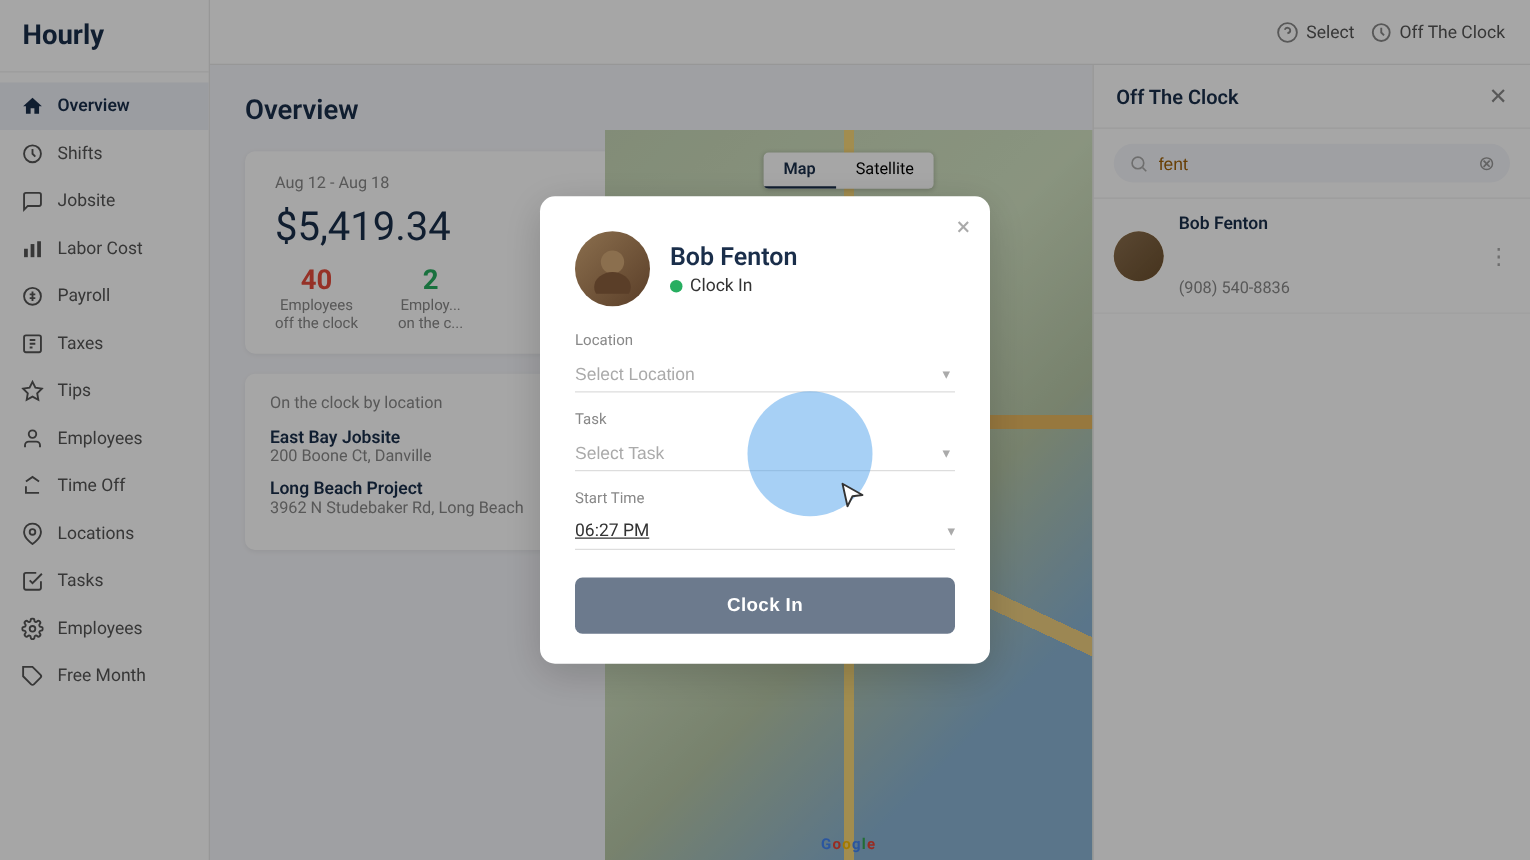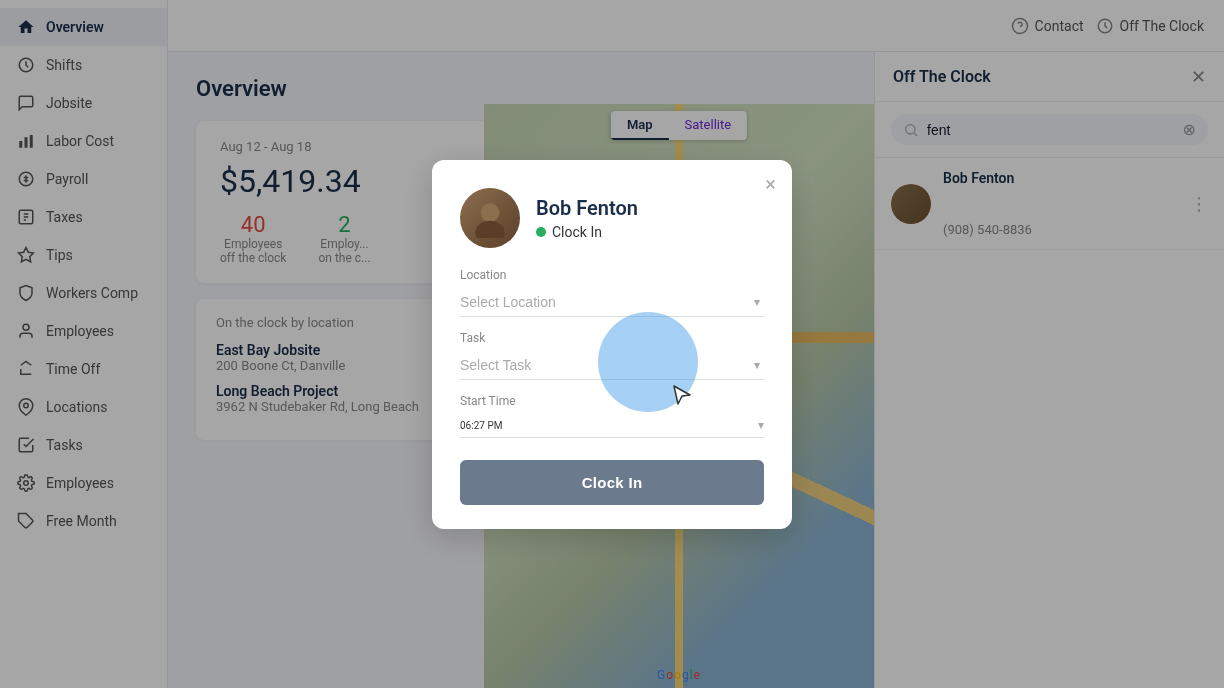--- a/index.html
+++ b/index.html
@@ -64,21 +64,21 @@
       border-radius: 8px;
       padding: 18px 24px;
       margin-bottom: 16px;
       box-shadow: 0 1px 4px rgba(0,0,0,0.06);
     }
     .stats-date { font-size: 13px; color: #888; margin-bottom: 8px; }
     .stats-amount { font-size: 32px; font-weight: 400; color: #1a2e4a; margin-bottom: 12px; }
 
     .stats-row { display: flex; gap: 32px; }
     .stat-block { text-align: center; }
-    .stat-num { font-size: 22px; font-weight: 400; }
+    .stat-num { font-size: 22px; font-weight: 700; }
     .stat-num.red { color: #e74c3c; }
     .stat-num.green { color: #27ae60; }
     .stat-label { font-size: 12px; color: #888; }
 
     .location-section { background: #fff; border-radius: 8px; padding: 16px 20px; box-shadow: 0 1px 4px rgba(0,0,0,0.06); }
     .location-section-title { font-size: 13px; color: #888; margin-bottom: 12px; }
     .location-item { margin-bottom: 10px; }
     .location-name { font-size: 14px; font-weight: 600; color: #1a2e4a; }
     .location-address { font-size: 13px; color: #888; }
 
@@ -89,31 +89,31 @@
       top: 52px;
       bottom: 0;
       width: 390px;
       background: #d8e4c8;
       overflow: hidden;
     }
 
     
     .map-tabs {
       position: absolute;
-      top: 7px;
+      top: 18px;
       left: 50%;
       transform: translateX(-50%);
       display: flex;
       background: #fff;
       border-radius: 4px;
       overflow: hidden;
       box-shadow: 0 1px 4px rgba(0,0,0,0.2);
       z-index: 2;
     }
-    .map-tab { padding: 6px 16px; font-size: 13px; color: #6d28d9; cursor: pointer; }
+    .map-tab { padding: 6px 16px; font-size: 13px; color: #000000; cursor: pointer; }
     .map-tab.active { font-weight: 600; color: #1a2e4a; border-bottom: 2px solid #1a2e4a; }
 
     
     .map-bg {
       width: 100%;
       height: 100%;
       background: linear-gradient(135deg, #c8d8b8 0%, #d4e4c4 40%, #b8c8a8 60%, #8ab4d4 80%);
       position: relative;
     }
     
@@ -125,21 +125,21 @@
         linear-gradient(to right, transparent 49%, #f9d97a 49%, #f9d97a 51%, transparent 51%),
         linear-gradient(to bottom, transparent 39%, #e8b860 39%, #e8b860 41%, transparent 41%),
         linear-gradient(25deg, transparent 45%, #f0d080 45%, #f0d080 47%, transparent 47%);
     }
     .google-label {
       position: absolute;
       bottom: 6px;
       left: 50%;
       transform: translateX(-50%);
       font-size: 12px;
-      font-weight: 400;
+      font-weight: 700;
       color: #555;
       z-index: 2;
       letter-spacing: 1px;
     }
     .google-label span.g { color: #4285f4; }
     .google-label span.o1 { color: #ea4335; }
     .google-label span.o2 { color: #fbbc04; }
     .google-label span.g2 { color: #4285f4; }
     .google-label span.l { color: #34a853; }
     .google-label span.e { color: #ea4335; }
@@ -322,22 +322,23 @@
 
     .time-select-wrap {
       position: relative;
       border-bottom: 1px solid #ddd;
       display: flex;
       align-items: center;
     }
     .time-value {
       flex: 1;
       padding: 6px 0;
-      font-size: 10px;
+      font-size: 14px;
       color: #333;
+      text-decoration: underline;
     }
     .time-arrow { color: #aaa; font-size: 12px; }
 
     .clock-in-btn {
       width: 100%;
       background: #6c7a8d;
       color: #fff;
       border: none;
       border-radius: 6px;
       padding: 14px;
@@ -348,20 +349,21 @@
       letter-spacing: 0.3px;
     }
 
     
     .cursor-svg { width: 28px; height: 28px; }
   </style>
 </head>
 <body>
 
 <div class="sidebar">
+  <div class="sidebar-logo">Hourly</div>
   <nav class="sidebar-nav">
 
     <div class="sidebar-item active">
       <div class="sidebar-icon">
         <svg width="18" height="18" viewBox="0 0 24 24" fill="currentColor">
             <path d="M10 20v-6h4v6h5v-8h3L12 3 2 12h3v8z"></path>
           </svg>
       </div>
       <span>Overview</span>
     </div>
@@ -422,28 +424,20 @@
 
     <div class="sidebar-item">
       <div class="sidebar-icon">
         <svg width="18" height="18" viewBox="0 0 24 24" fill="none" stroke="currentColor" stroke-width="2">
             <path d="M12 2l3.09 6.26L22 9.27l-5 4.87 1.18 6.88L12 17.77l-6.18 3.25L7 14.14 2 9.27l6.91-1.01L12 2z"></path>
           </svg>
       </div>
       <span>Tips</span>
     </div>
 
-    <div class="sidebar-item">
-      <div class="sidebar-icon">
-        <svg width="18" height="18" viewBox="0 0 24 24" fill="none" stroke="currentColor" stroke-width="2">
-            <path d="M12 22s8-4 8-10V5l-8-3-8 3v7c0 6 8 10 8 10z"></path>
-          </svg>
-      </div>
-      <span>Workers Comp</span>
-    </div>
 
     <div class="sidebar-item">
       <div class="sidebar-icon">
         <svg width="18" height="18" viewBox="0 0 24 24" fill="none" stroke="currentColor" stroke-width="2">
             <path d="M20 21v-2a4 4 0 0 0-4-4H8a4 4 0 0 0-4 4v2"></path>
             <circle cx="12" cy="7" r="4"></circle>
           </svg>
       </div>
       <span>Employees</span>
     </div>
@@ -503,21 +497,21 @@
 
 <div style="flex:1; display:flex; flex-direction:column; overflow:hidden; position:relative;">
 
   <div class="main-header">
     <div class="header-contact">
       <svg width="18" height="18" viewBox="0 0 24 24" fill="none" stroke="#888" stroke-width="2">
           <circle cx="12" cy="12" r="10"></circle>
           <path d="M9.09 9a3 3 0 0 1 5.83 1c0 2-3 3-3 3"></path>
           <line x1="12" y1="17" x2="12.01" y2="17"></line>
         </svg>
-      <span>Contact</span>
+      <span>Select</span>
     </div>
     <div class="header-clock">
       <svg width="18" height="18" viewBox="0 0 24 24" fill="none" stroke="#888" stroke-width="2">
           <circle cx="12" cy="12" r="9"></circle>
           <polyline points="12 7 12 12 15 15"></polyline>
         </svg>
       <span>Off The Clock</span>
     </div>
   </div>
 
@@ -577,21 +571,21 @@
       <div class="right-panel-header">
         <span class="right-panel-title">Off The Clock</span>
         <span class="right-panel-close">✕</span>
       </div>
       <div class="right-panel-search">
         <div class="search-input-wrap">
           <svg width="16" height="16" viewBox="0 0 24 24" fill="none" stroke="#aaa" stroke-width="2">
               <circle cx="11" cy="11" r="7"></circle>
               <line x1="21" y1="21" x2="16.65" y2="16.65"></line>
             </svg>
-          <input type="text" value="fent" style="border: none; background: transparent; outline: none; font-size: 14px; color: #0f172a; flex: 1 1 0%;">
+          <input type="text" value="fent" style="border: none; background: transparent; outline: none; font-size: 14px; color: #a16207; flex: 1 1 0%;">
           <span class="search-clear">⊗</span>
         </div>
       </div>
       <div class="employee-list">
         <div class="employee-item">
           <div class="employee-avatar">
             <div class="employee-avatar-img"></div>
           </div>
           <div class="employee-info">
             <div class="employee-name">Bob Fenton</div>

